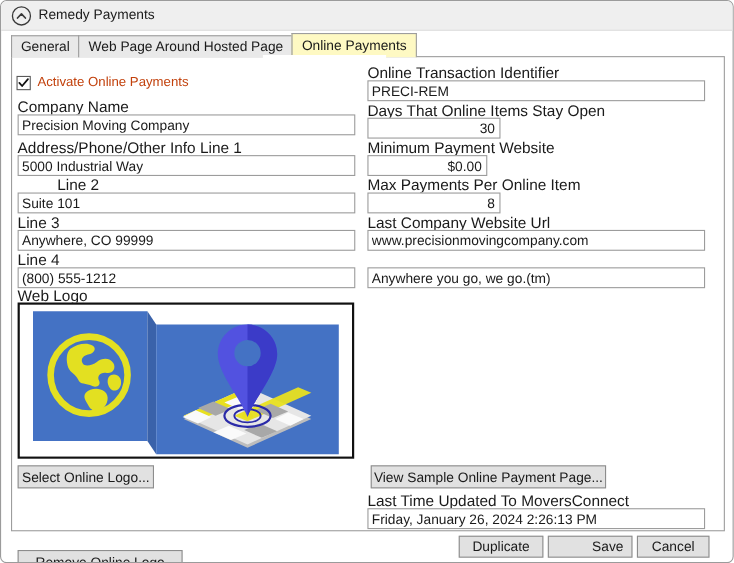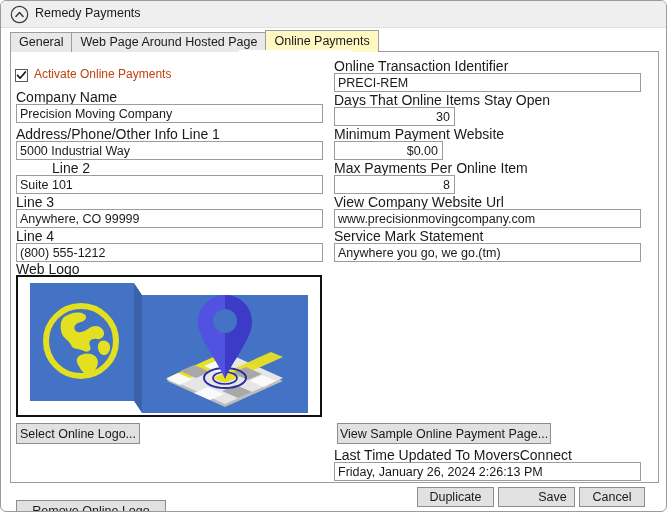--- a/index.html
+++ b/index.html
@@ -240,24 +240,23 @@
 
   <div class="lbl" style="left:333px; top:91px;">Days That Online Items Stay Open</div>
   <input class="fld num" style="left: 333px; top: 106px; width: 121px;" value="30">
 
   <div class="lbl" style="left:333px; top:125px;">Minimum Payment Website</div>
   <input class="fld num" style="left: 333px; top: 140px; width: 109px;" value="$0.00">
 
   <div class="lbl" style="left:333px; top:159px;">Max Payments Per Online Item</div>
   <input class="fld num" style="left: 333px; top: 174px; width: 121px;" value="8">
 
-  <div class="lbl" style="left:333px; top:193px;">View Company Website Url</div>
+  <div class="lbl" style="left:333px; top:193px;">Last Company Website Url</div>
   <input class="fld" style="left: 333px; top: 208px; width: 307px;" value="www.precisionmovingcompany.com">
 
-  <div class="lbl" style="left:333px; top:227px;">Service Mark Statement</div>
   <input class="fld" style="left: 333px; top: 242px; width: 307px;" value="Anywhere you go, we go.(tm)">
 
   <button class="btn" style="left:336px; top:422px; width:214px; height:21px;">View Sample Online Payment Page...</button>
 
   <div class="lbl" style="left:333px; top:446px;">Last Time Updated To MoversConnect</div>
   <input class="fld" style="left: 333px; top: 461px; width: 307px;" readonly="" value="Friday, January 26, 2024 2:26:13 PM">
 
   <button class="btn" style="left:416px; top:486px; width:77px; height:20px;">Duplicate</button>
   <button class="btn" style="left:497px; top:486px; width:77px; height:20px;padding-left:32px;">Save</button>
   <button class="btn" style="left:578px; top:486px; width:66px; height:20px;">Cancel</button>

